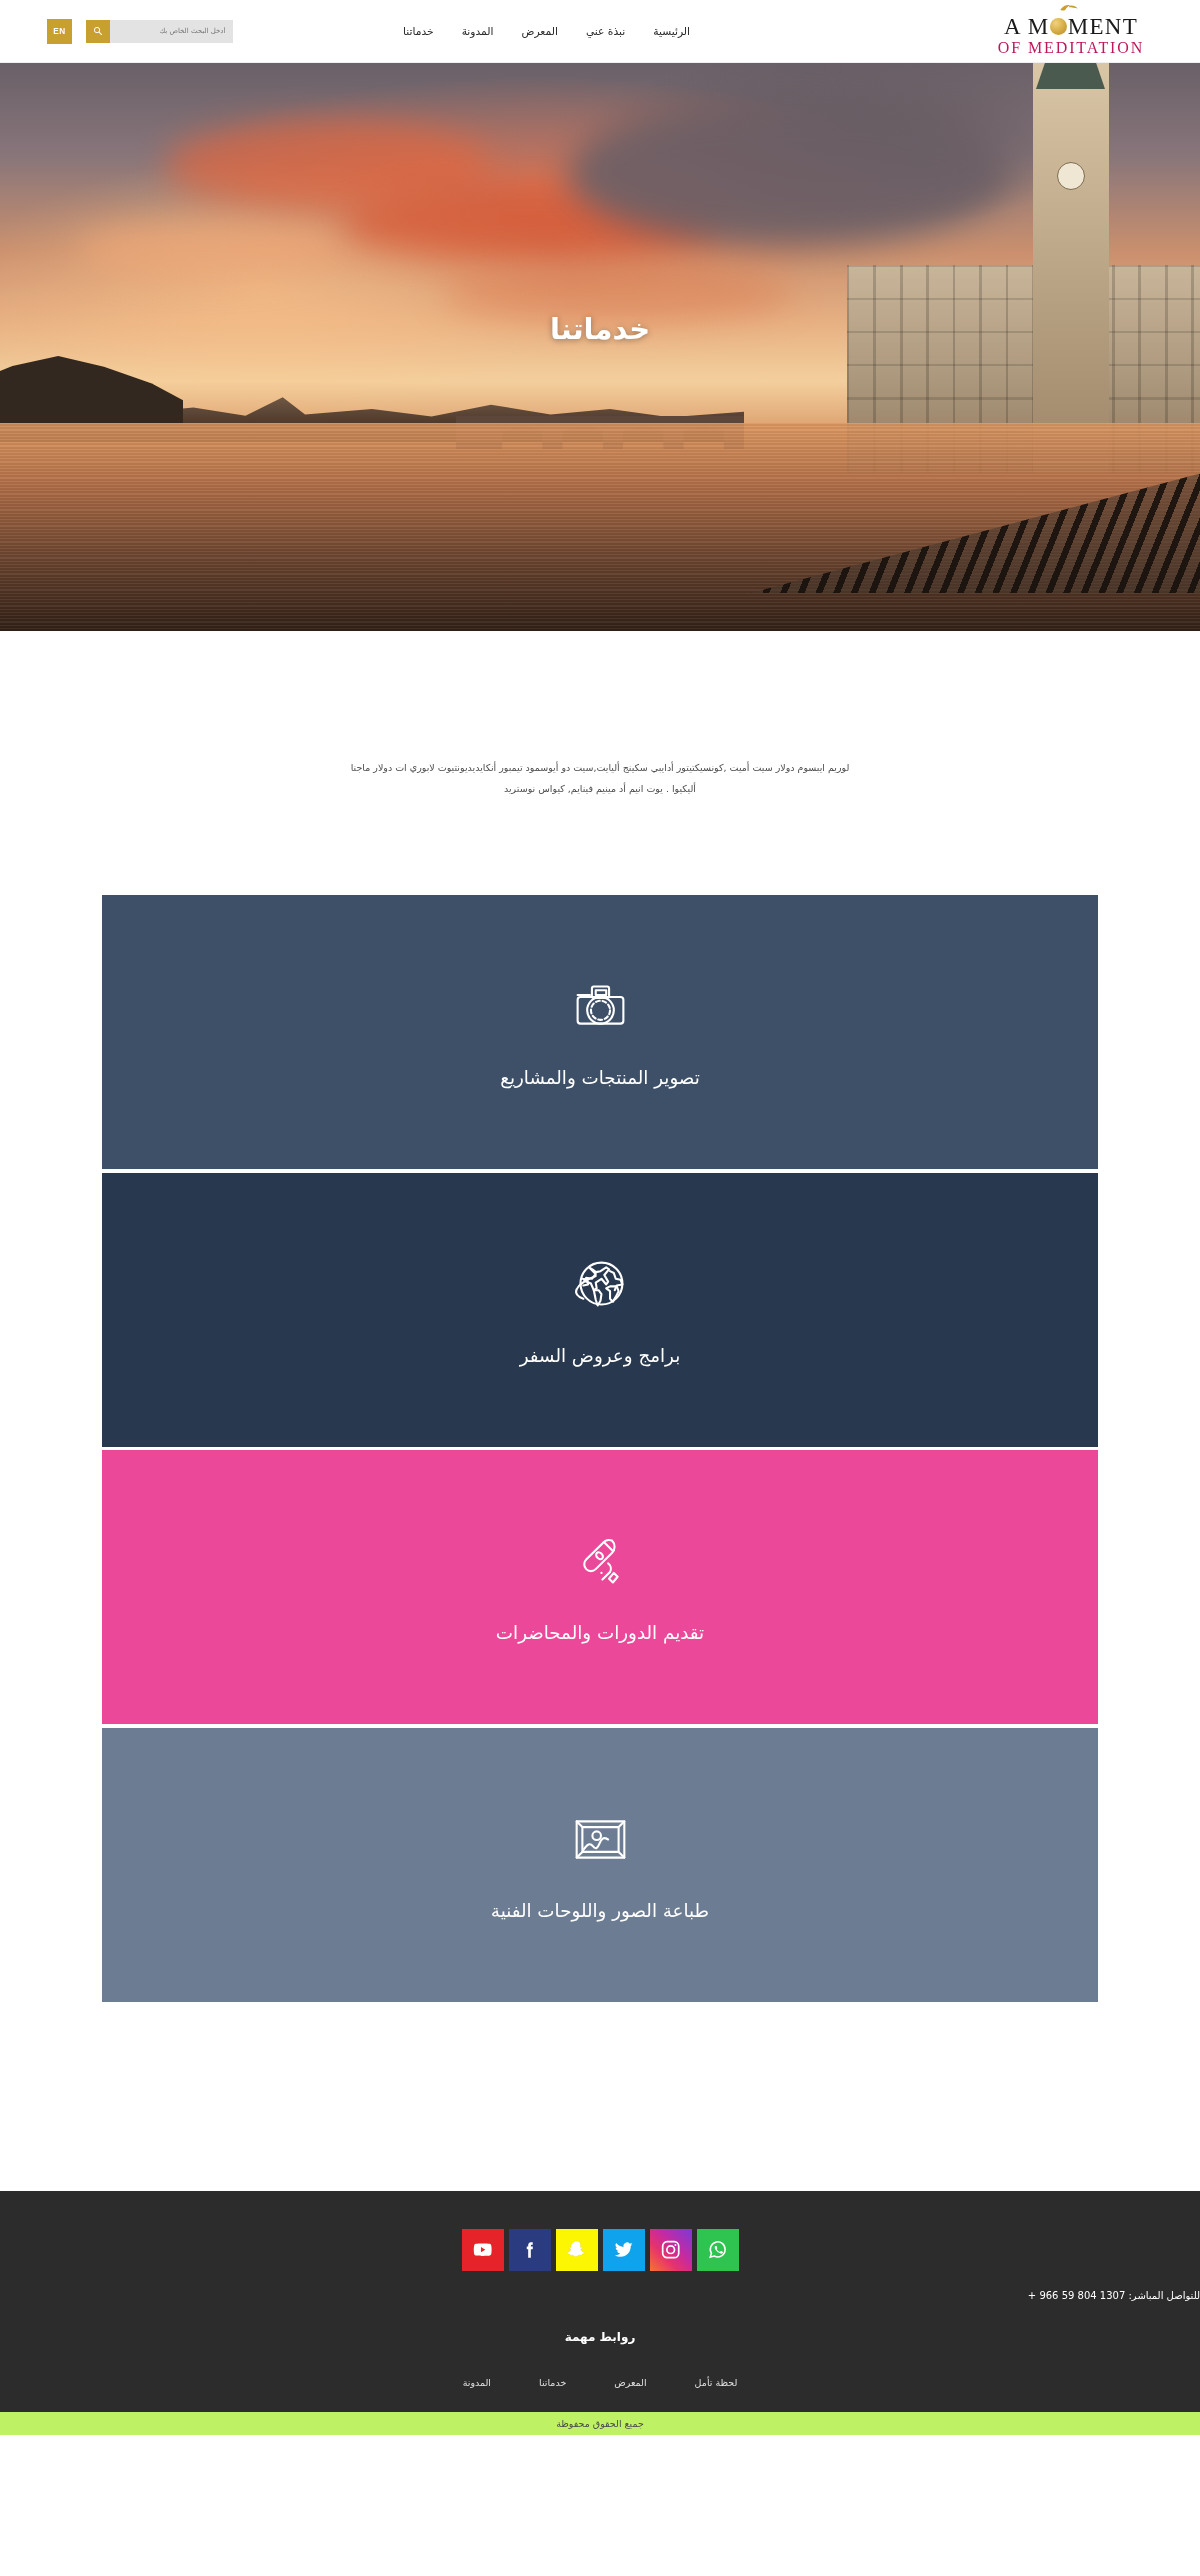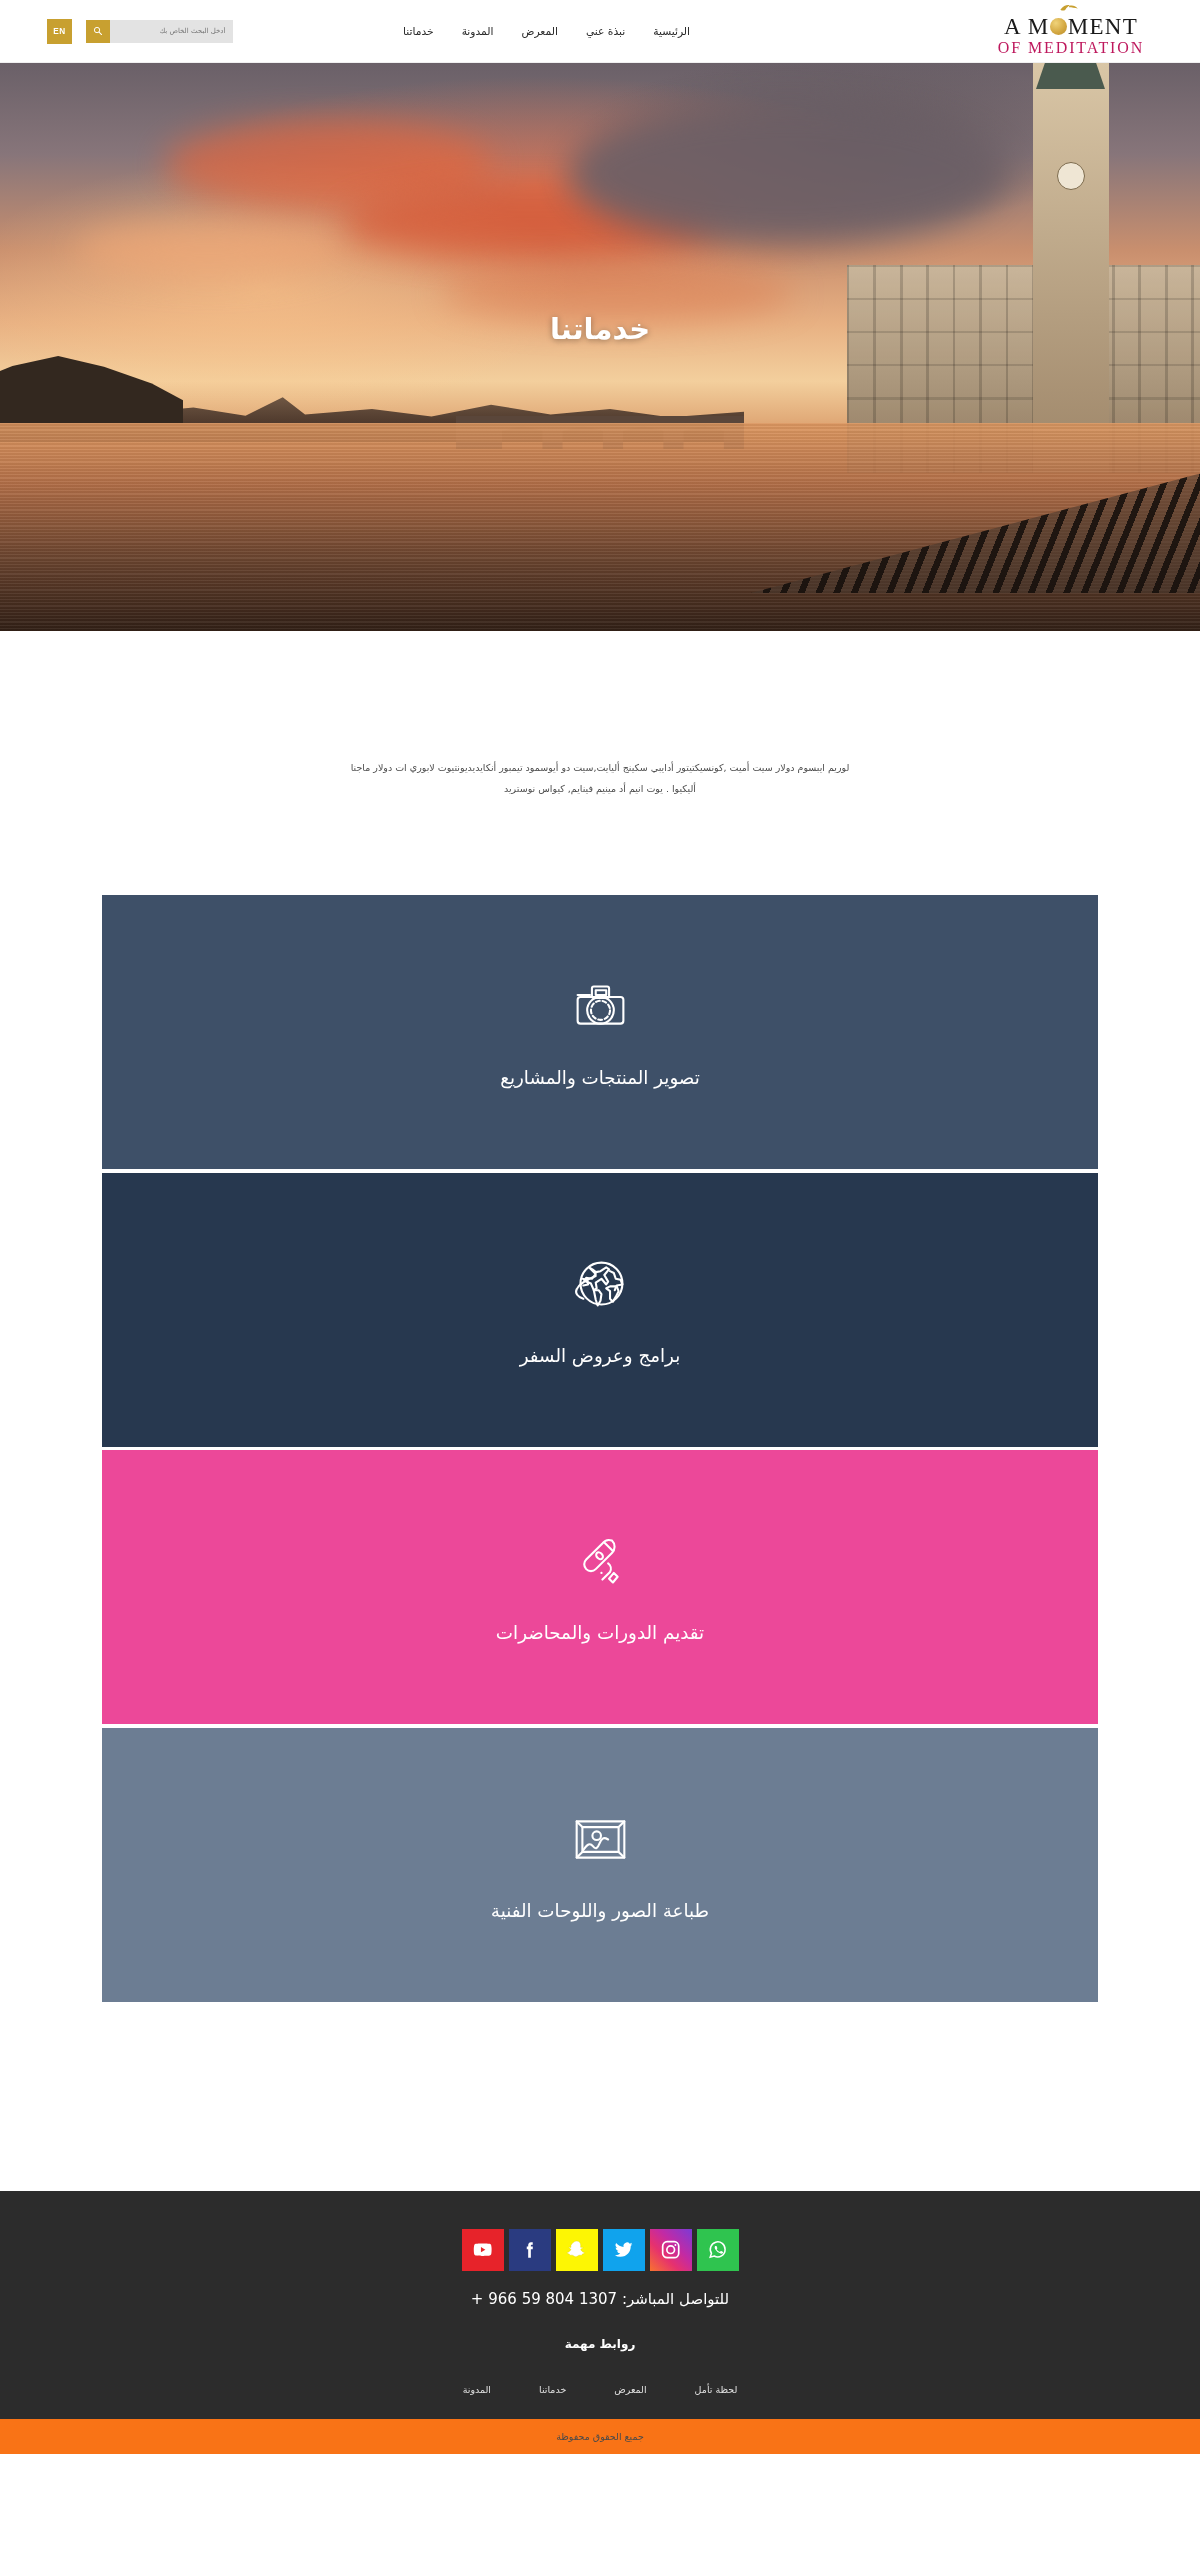--- a/index.html
+++ b/index.html
@@ -280,34 +280,34 @@
     display:flex; align-items:center; justify-content:center;
     cursor:pointer;
   }
   .s-youtube   { background:#e7232a; }
   .s-facebook  { background:#2a3b80; }
   .s-snapchat  { background:#fdf603; }
   .s-twitter   { background:#10a3ed; }
   .s-instagram { background:linear-gradient(45deg,#f8732f 0%,#e6316e 35%,#c32aa3 60%,#7b3ad6 100%); }
   .s-whatsapp  { background:#2fc44f; }
   .social svg { width:21.4px; height:21.4px; }
-  .contact-line { font-size:15px; margin-bottom:29px; letter-spacing:0.3px; }
+  .contact-line { font-size:10px; margin-bottom:29px; letter-spacing:0.3px;text-align:right; }
   .links-title { font-size:12px; font-weight:bold; margin-bottom:33px; }
   .footer-links {
     display:flex; justify-content:center; gap:48px;
   }
   .footer-links a {
     color:#e0e0e0; text-decoration:none; font-size:9.5px;
   }
   .copyright {
-    background:#f97316;
+    background:#bef264;
     color:#4a4a4a;
     text-align:center;
     font-size:9.5px;
-    padding:12px 0;
+    padding:6px 0;
   }
 </style>
 </head>
 <body>
 
 <div class="header">
 
   <div class="logo-block">
     <svg class="logo-bird" viewBox="0 0 30 16">
       <path d="M1 9 C6 3 11 1 16 2 C13 4 11 6 9 9 C7 11 4 11 1 9 Z M15 3 C20 1 25 3 29 7 C24 6 19 5 15 5 Z" fill="currentColor"></path>

